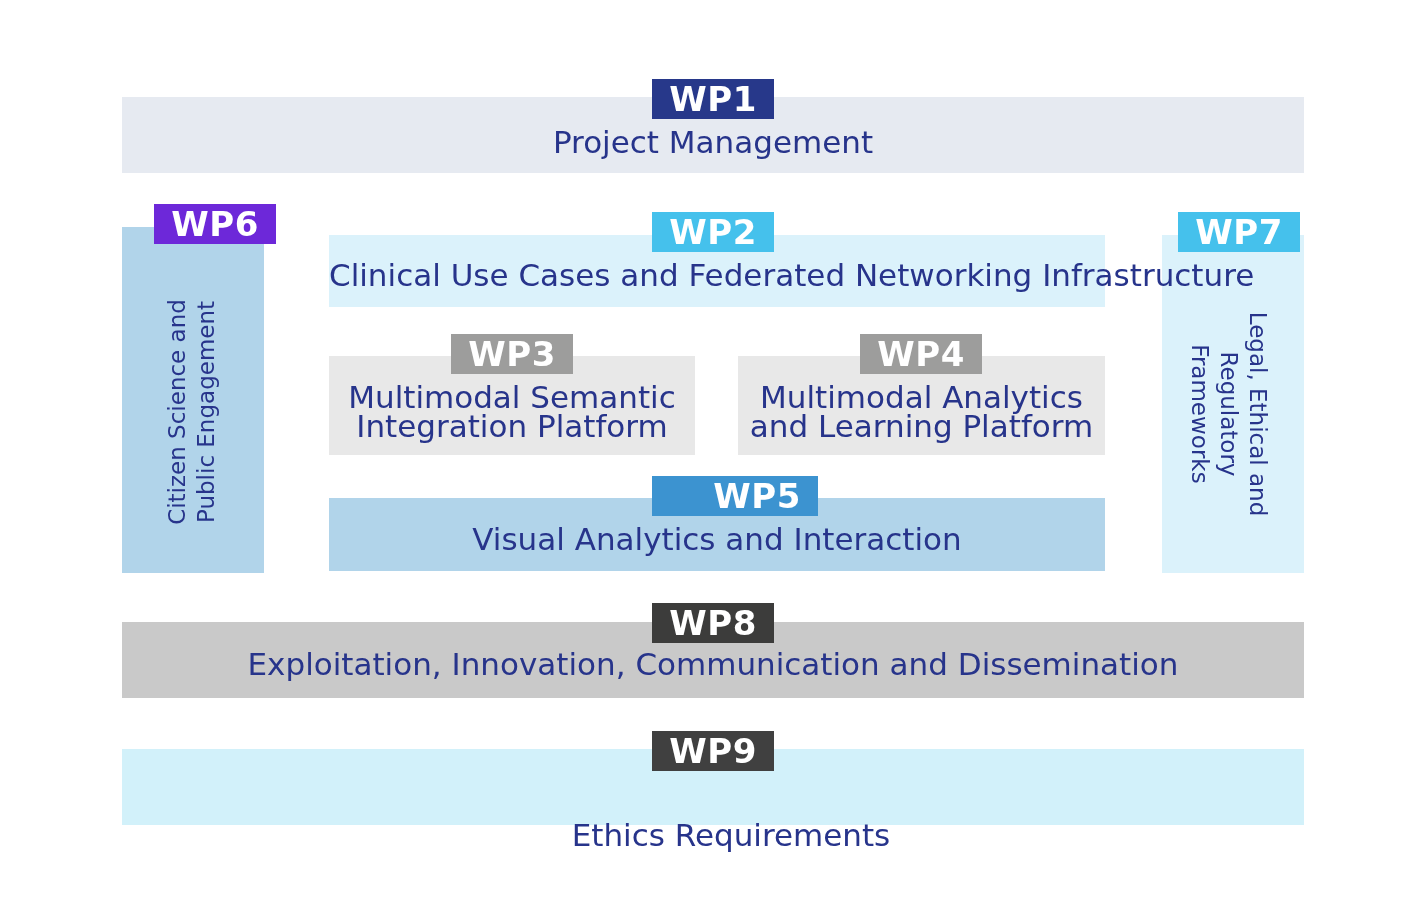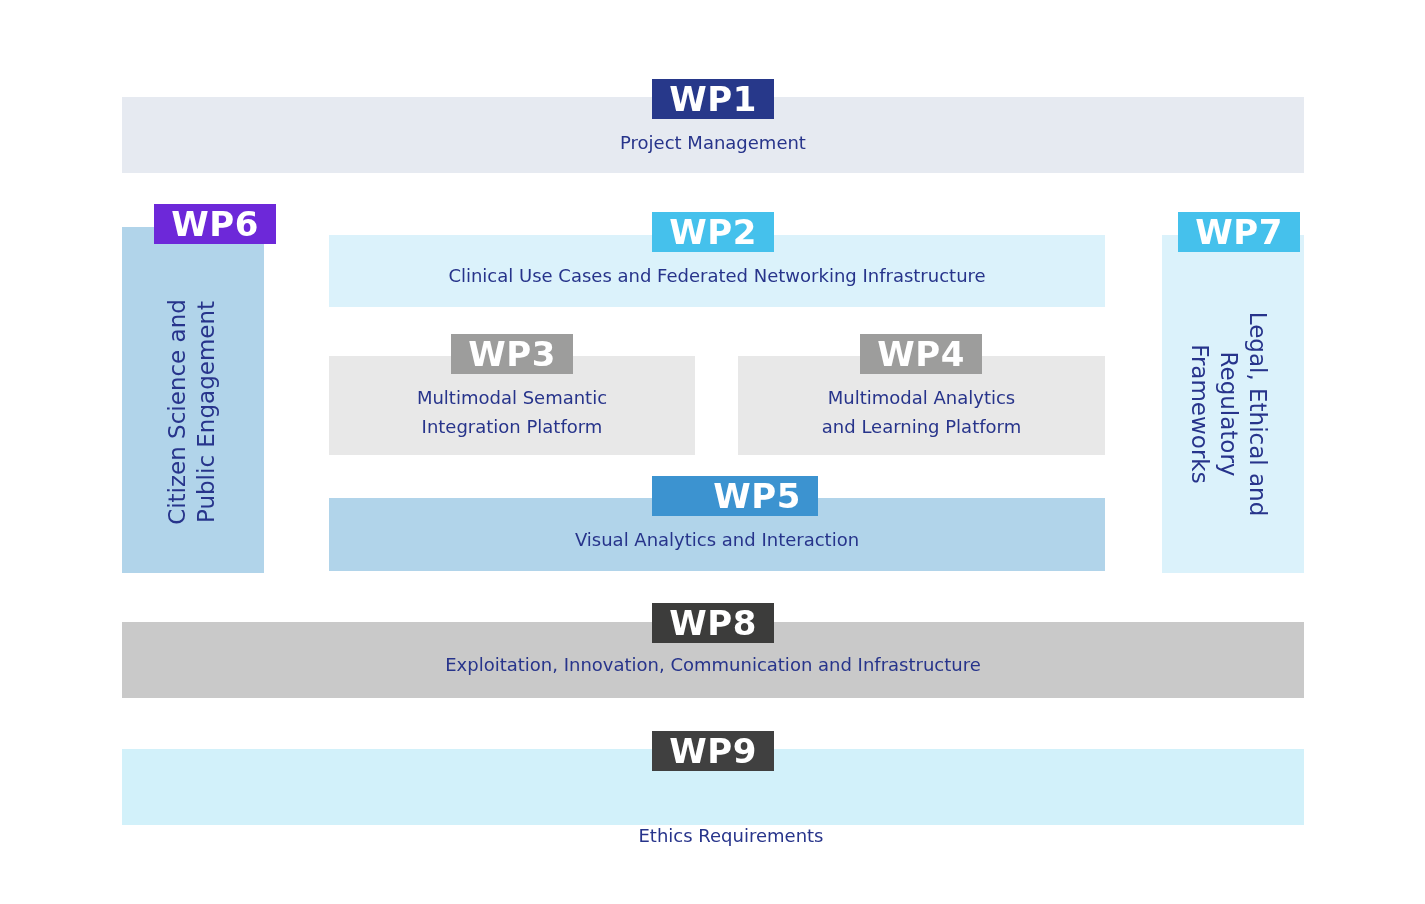--- a/index.html
+++ b/index.html
@@ -7,21 +7,21 @@
     width: 1425px; height: 904px; background: #ffffff; position: relative; overflow: hidden;
     font-family: "Liberation Sans", "DejaVu Sans", sans-serif;
   }
   .box { position: absolute; }
   .tag {
     position: absolute; width: 122px; height: 40px; color: #ffffff;
     font-weight: bold; font-size: 34px; line-height: 40px; text-align: center;
     font-family: "DejaVu Sans", sans-serif; letter-spacing: 0.5px;
   }
   .label {
-    position: absolute; color: #27348b; font-size: 18px; text-align: center;
+    position: absolute; color: #27348b; font-size: 31px; text-align: center;
     font-family: "DejaVu Sans", sans-serif; line-height: 29px; white-space: nowrap;
   }
   .vlabel {
     position: absolute; color: #27348b; font-size: 23px; text-align: center;
     font-family: "DejaVu Sans", sans-serif; line-height: 29px; white-space: nowrap;
   }
 </style>
 </head>
 <body>
 
@@ -61,17 +61,17 @@
   <div>Multimodal Analytics</div>
   <div>and Learning Platform</div>
 </div>
 
 <div class="box" style="left:329px;top:498px;width:776px;height:73px;background:#b1d4ea;"></div>
 <div class="tag" style="left:652px;top:476px;background:#3c93d0;padding-left:44px;">WP5</div>
 <div class="label" style="left:329px;width:776px;top:525px;">Visual Analytics and Interaction</div>
 
 <div class="box" style="left:122px;top:622px;width:1182px;height:76px;background:#c9c9c9;"></div>
 <div class="tag" style="left:652px;top:603px;background:#3c3c3b;">WP8</div>
-<div class="label" style="left:122px;width:1182px;top:650px;">Exploitation, Innovation, Communication and Infrastructure</div>
+<div class="label" style="left:122px;width:1182px;top:650px;">Exploitation, Innovation, Communication and Dissemination</div>
 
 <div class="box" style="left:122px;top:749px;width:1182px;height:76px;background:#d2f1fa;"></div>
 <div class="tag" style="left:652px;top:731px;background:#404040;">WP9</div>
 <div class="label" style="left:122px;width:1218px;top:821px;">Ethics Requirements</div>
 
 </body></html>

